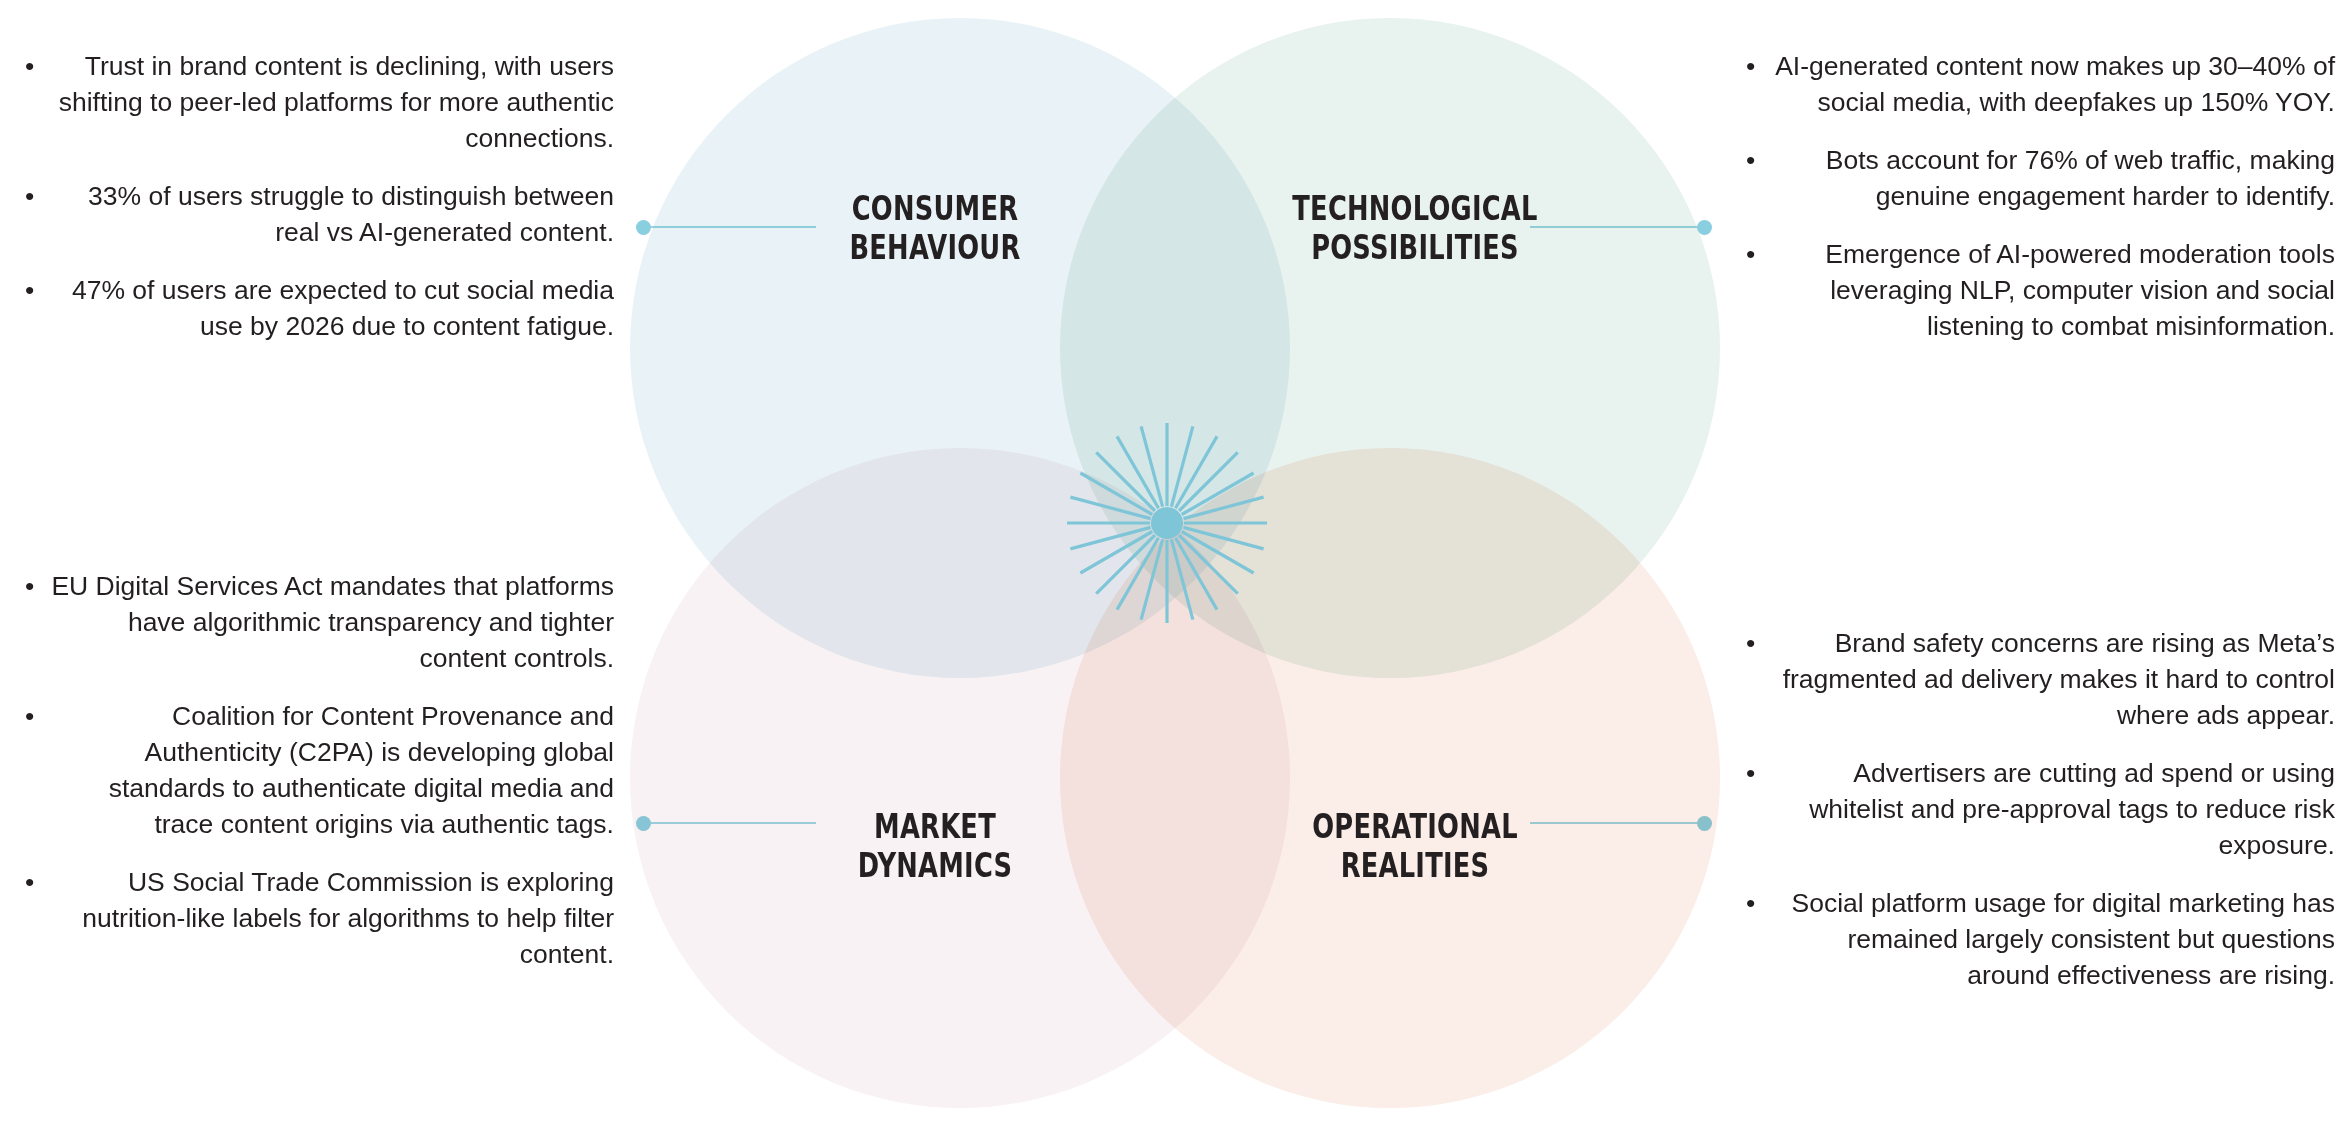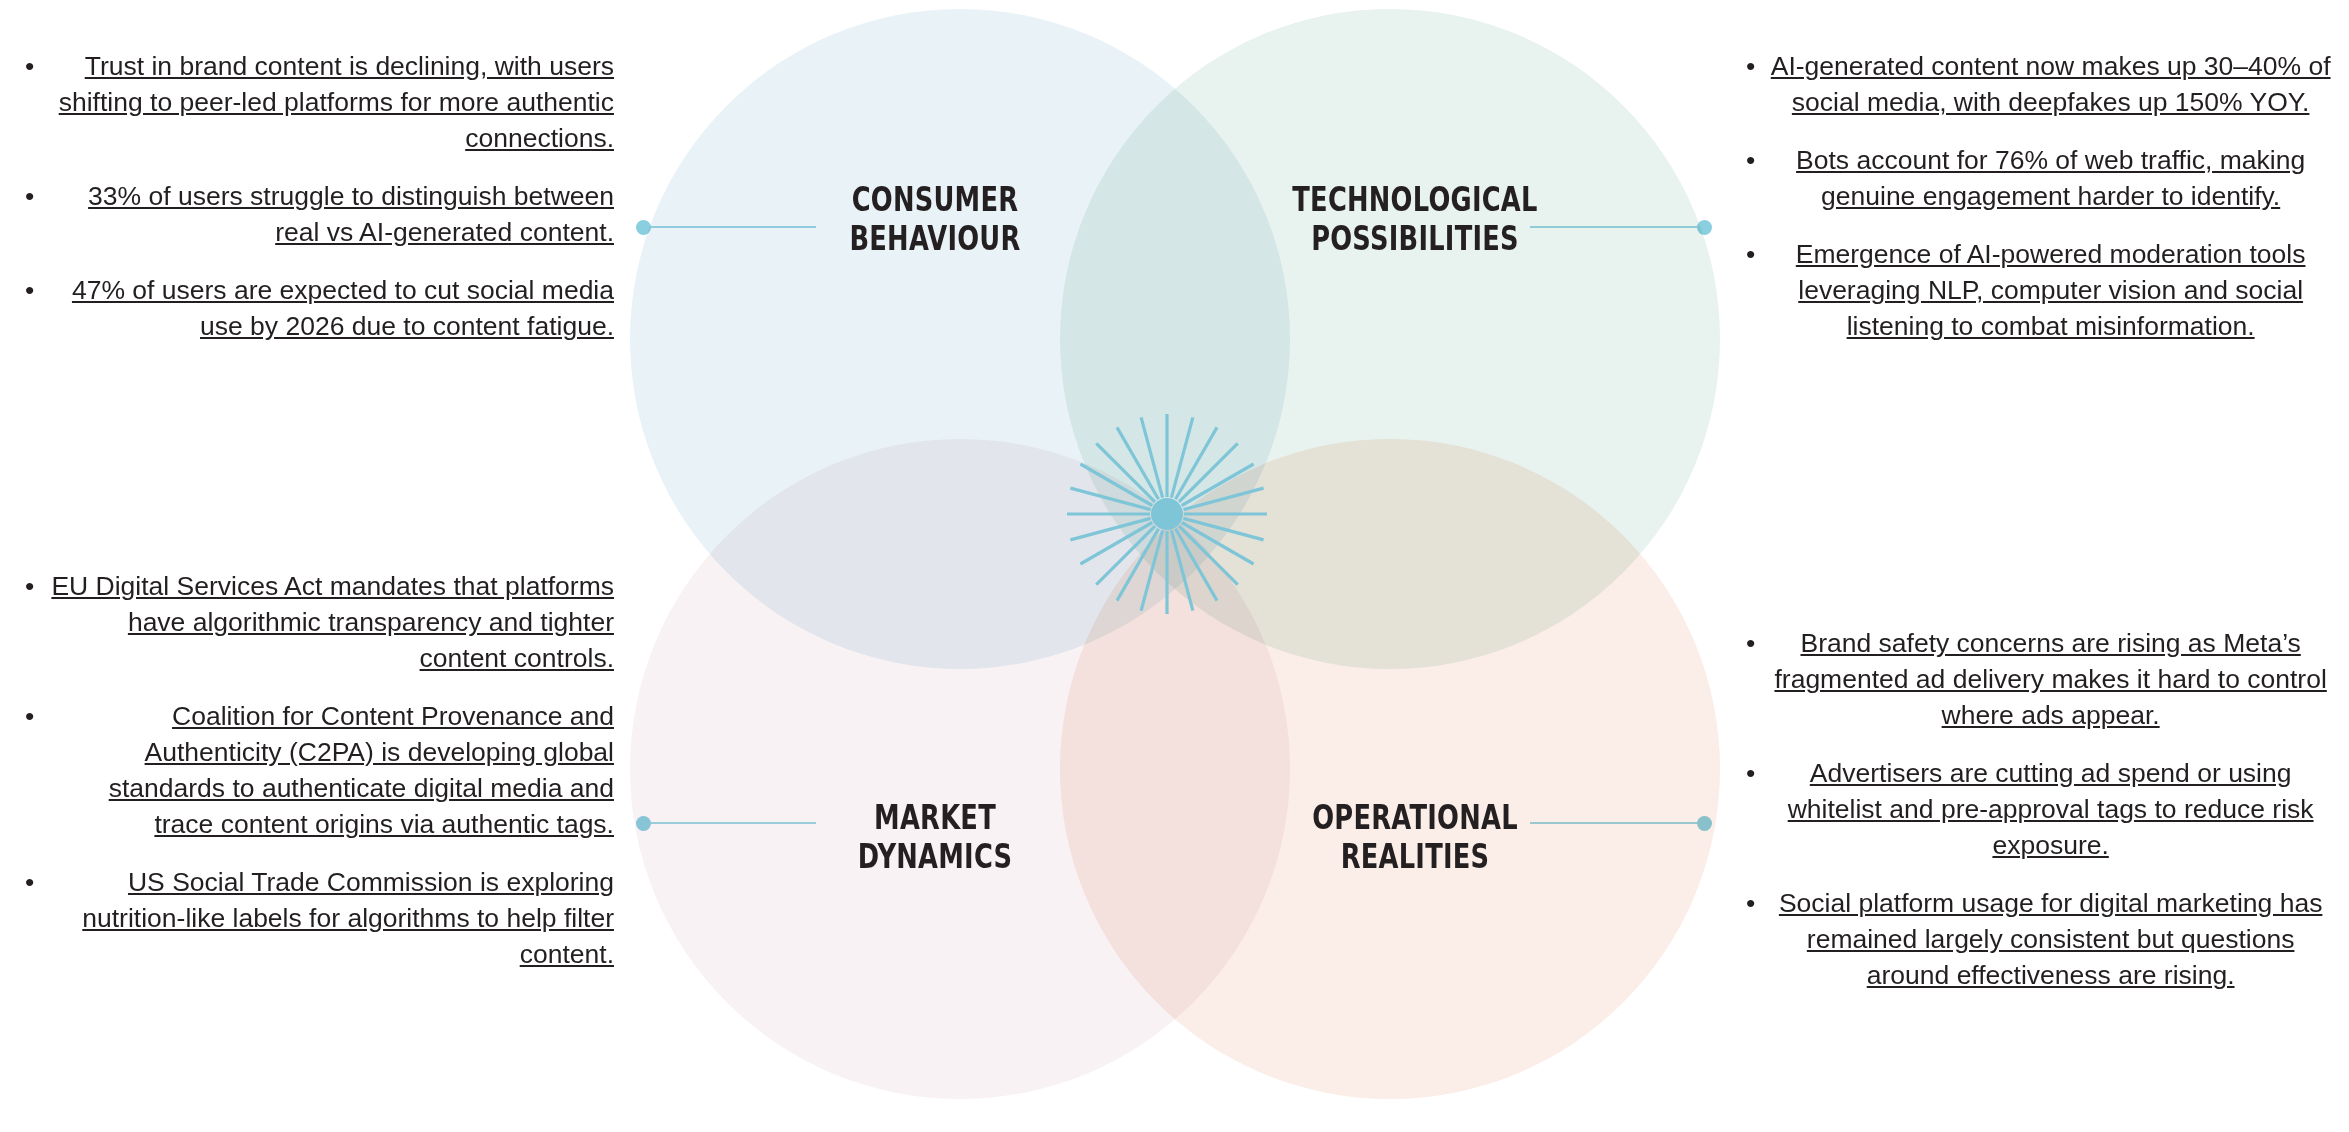--- a/index.html
+++ b/index.html
@@ -13,21 +13,21 @@
     position: relative;
     overflow: hidden;
     font-family: "Liberation Sans", sans-serif;
     color: #2b2b2b;
   }
 
   
   #venn-stage {
     position: absolute;
     left: 630px;
-    top: 9px;
+    top: 18px;
     width: 1090px;
     height: 1095px;
   }
   .venn-circle {
     position: absolute;
     width: 660px;
     height: 660px;
     border-radius: 50%;
     mix-blend-mode: multiply;
   }
@@ -98,29 +98,29 @@
   .text-block p {
     margin: 0 0 22px 0;
     display: flex;
   }
   .text-block p:last-child { margin-bottom: 0; }
   .bullet {
     flex: 0 0 auto;
     padding: 0 11px;
     line-height: inherit;
   }
-  .btext { flex: 1 1 auto; text-decoration: underline; }
+  .btext { flex: 1 1 auto; }
 
   .block-left  { width: 600px; left: 14px;   }
   .block-left p      { justify-content: flex-end; }
   .block-left .btext { text-align: right; }
   .block-left .bullet{ order: 0; }
 
   .block-right { width: 600px; left: 1735px; }
-  .block-right .btext { text-align: center; }
+  .block-right .btext { text-align: right; }
 
   #text-tl { top: 48px;  }
   #text-bl { top: 568px; }
   #text-tr { top: 48px;  }
   #text-br { top: 625px; }
 </style>
 </head>
 <body>
 
 <div class="text-block block-left" id="text-tl">

